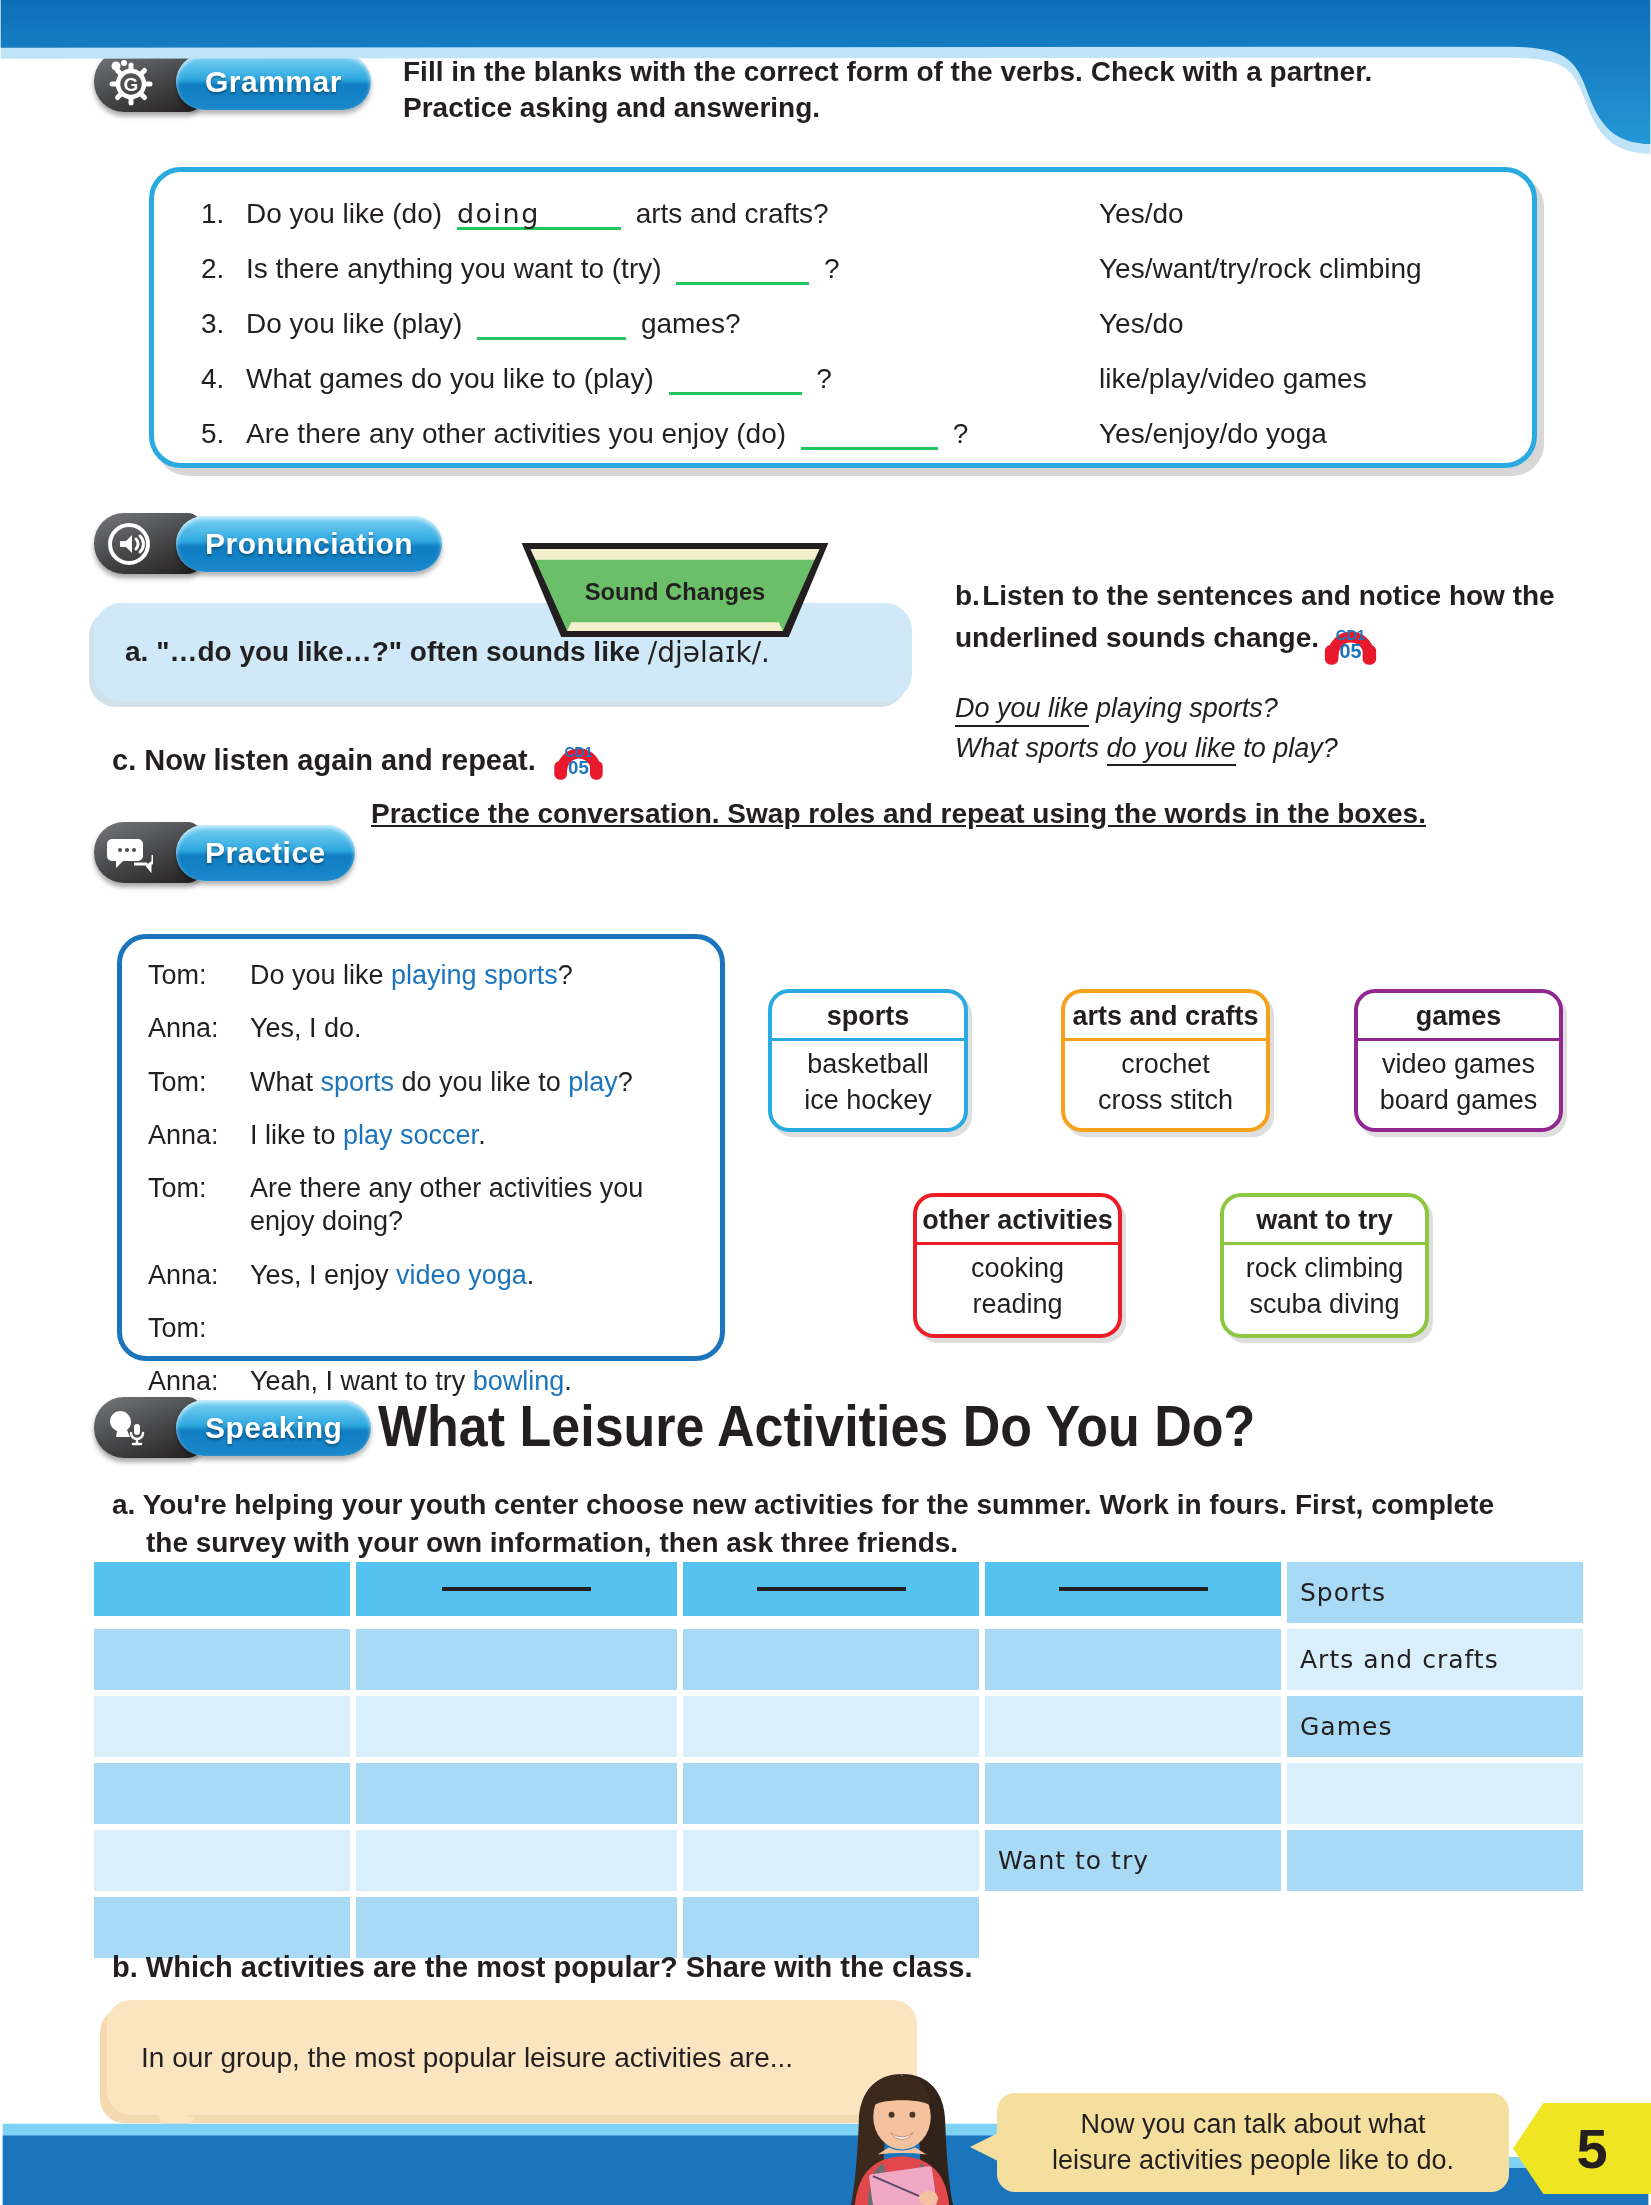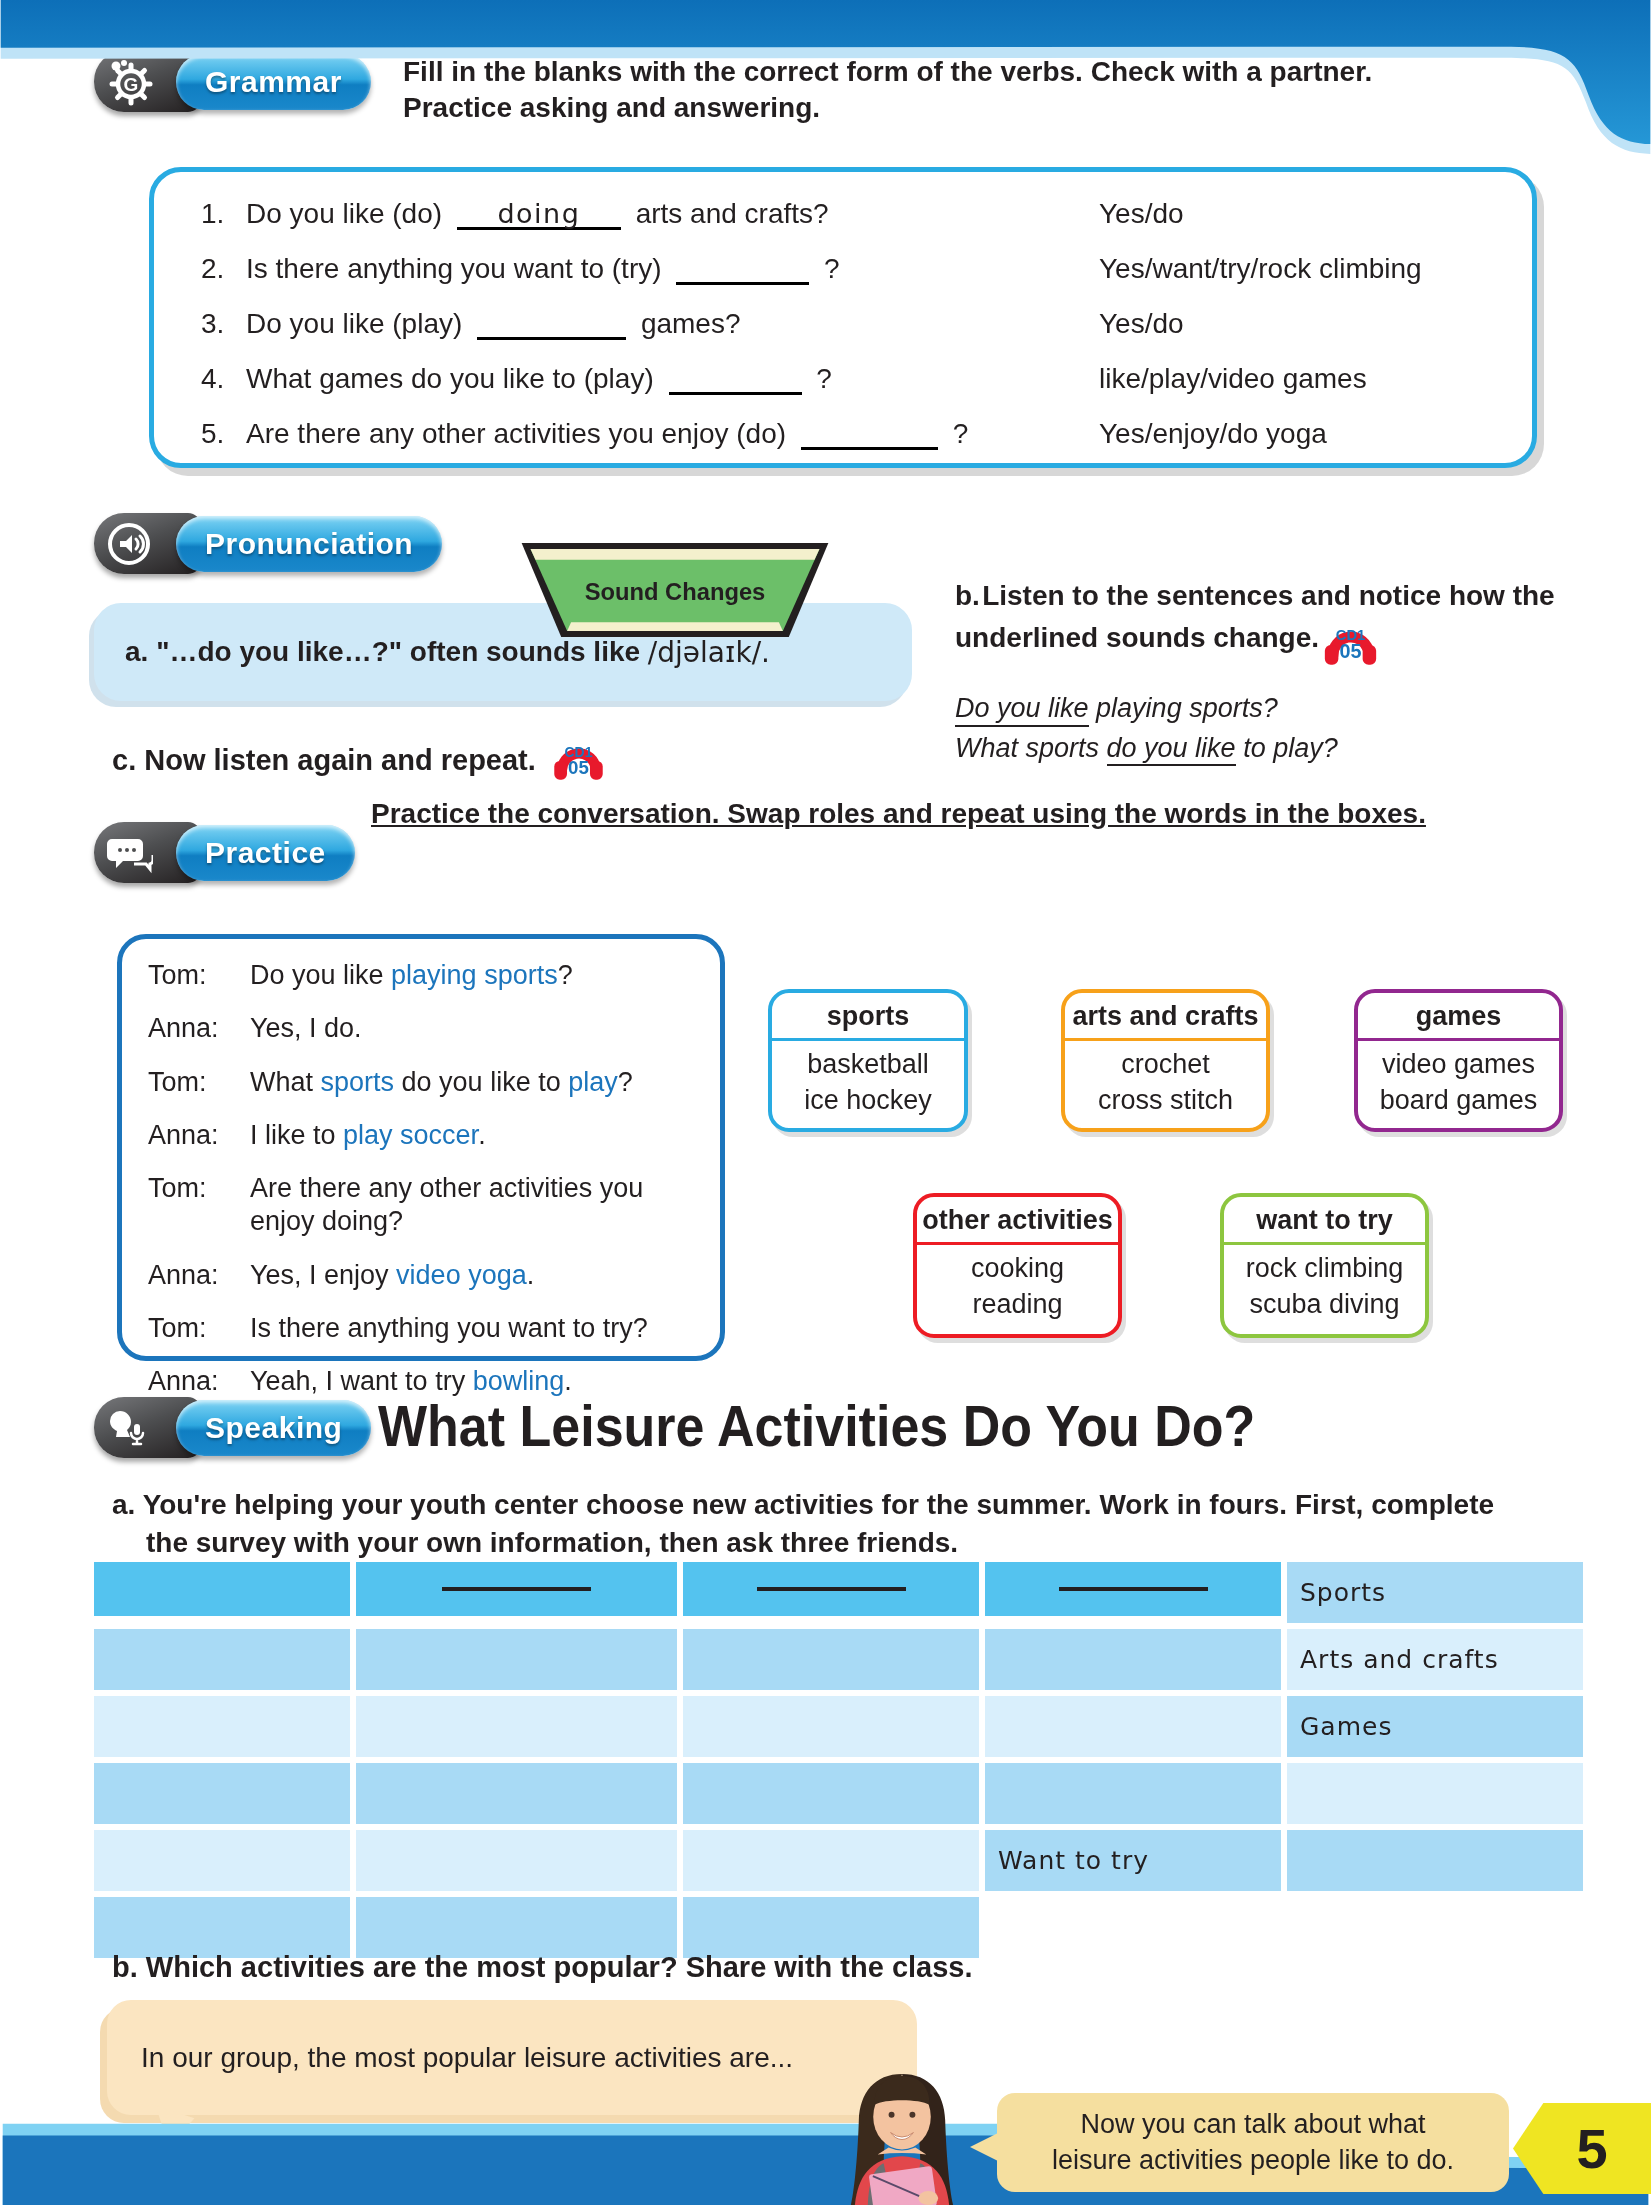--- a/index.html
+++ b/index.html
@@ -35,21 +35,21 @@
   
   .gbox{
     position:absolute;left:149px;top:167px;width:1388px;height:301px;
     border:5.5px solid #29abe2;border-radius:32px;background:#fff;
     box-shadow:7px 8px 0 rgba(35,31,32,.18);
     box-sizing:border-box;padding:26px 35px 0 47px;
   }
   .g-row{display:grid;grid-template-columns:45px 1fr 398px;align-items:baseline;font-size:28px;height:55px;}
   .g-num{font-size:28px;}
   .g-q{white-space:nowrap;}
-  .blank{display:inline-block;border-bottom:3px solid #000000;height:29px;vertical-align:bottom;text-align:center;margin:0 7px;}
+  .blank{display:inline-block;border-bottom:3px solid #22c55e;height:29px;vertical-align:bottom;margin:0 7px;}
   .ans{font-family:"DejaVu Sans", sans-serif;font-size:27px;letter-spacing:1.5px;}
   .g-hint{font-size:28px;}
 
   
   .pron-a{
     position:absolute;left:94px;top:603px;width:818px;height:98px;
     background:#cfe9f8;border-radius:27px;
     box-shadow:-5px 6px 0 rgba(120,170,200,.35);
     display:flex;align-items:center;padding:0 0 0 31px;box-sizing:border-box;
     font-size:28px;font-weight:bold;white-space:nowrap;
@@ -341,21 +341,20 @@
   <div class="d-row">
     <span>Tom:</span>
     <span><span>Are there any other activities you enjoy doing?</span></span>
   </div>
   <div class="d-row">
     <span>Anna:</span>
     <span><span>Yes, I enjoy </span><span class="blue">video yoga</span><span>.</span></span>
   </div>
   <div class="d-row">
     <span>Tom:</span>
-    <span><span>Is there anything you want to try?</span></span>
   </div>
   <div class="d-row">
     <span>Anna:</span>
     <span><span>Yeah, I want to try </span><span class="blue">bowling</span><span>.</span></span>
   </div>
 </div>
 
 <div class="wbox" style="left: 768px; top: 989px; width: 200px; height: 143px; border-color: rgb(41, 171, 226);">
   <div class="wbox-title">sports</div>
   <div class="wbox-sep" style="border-color: rgb(41, 171, 226);"></div>

